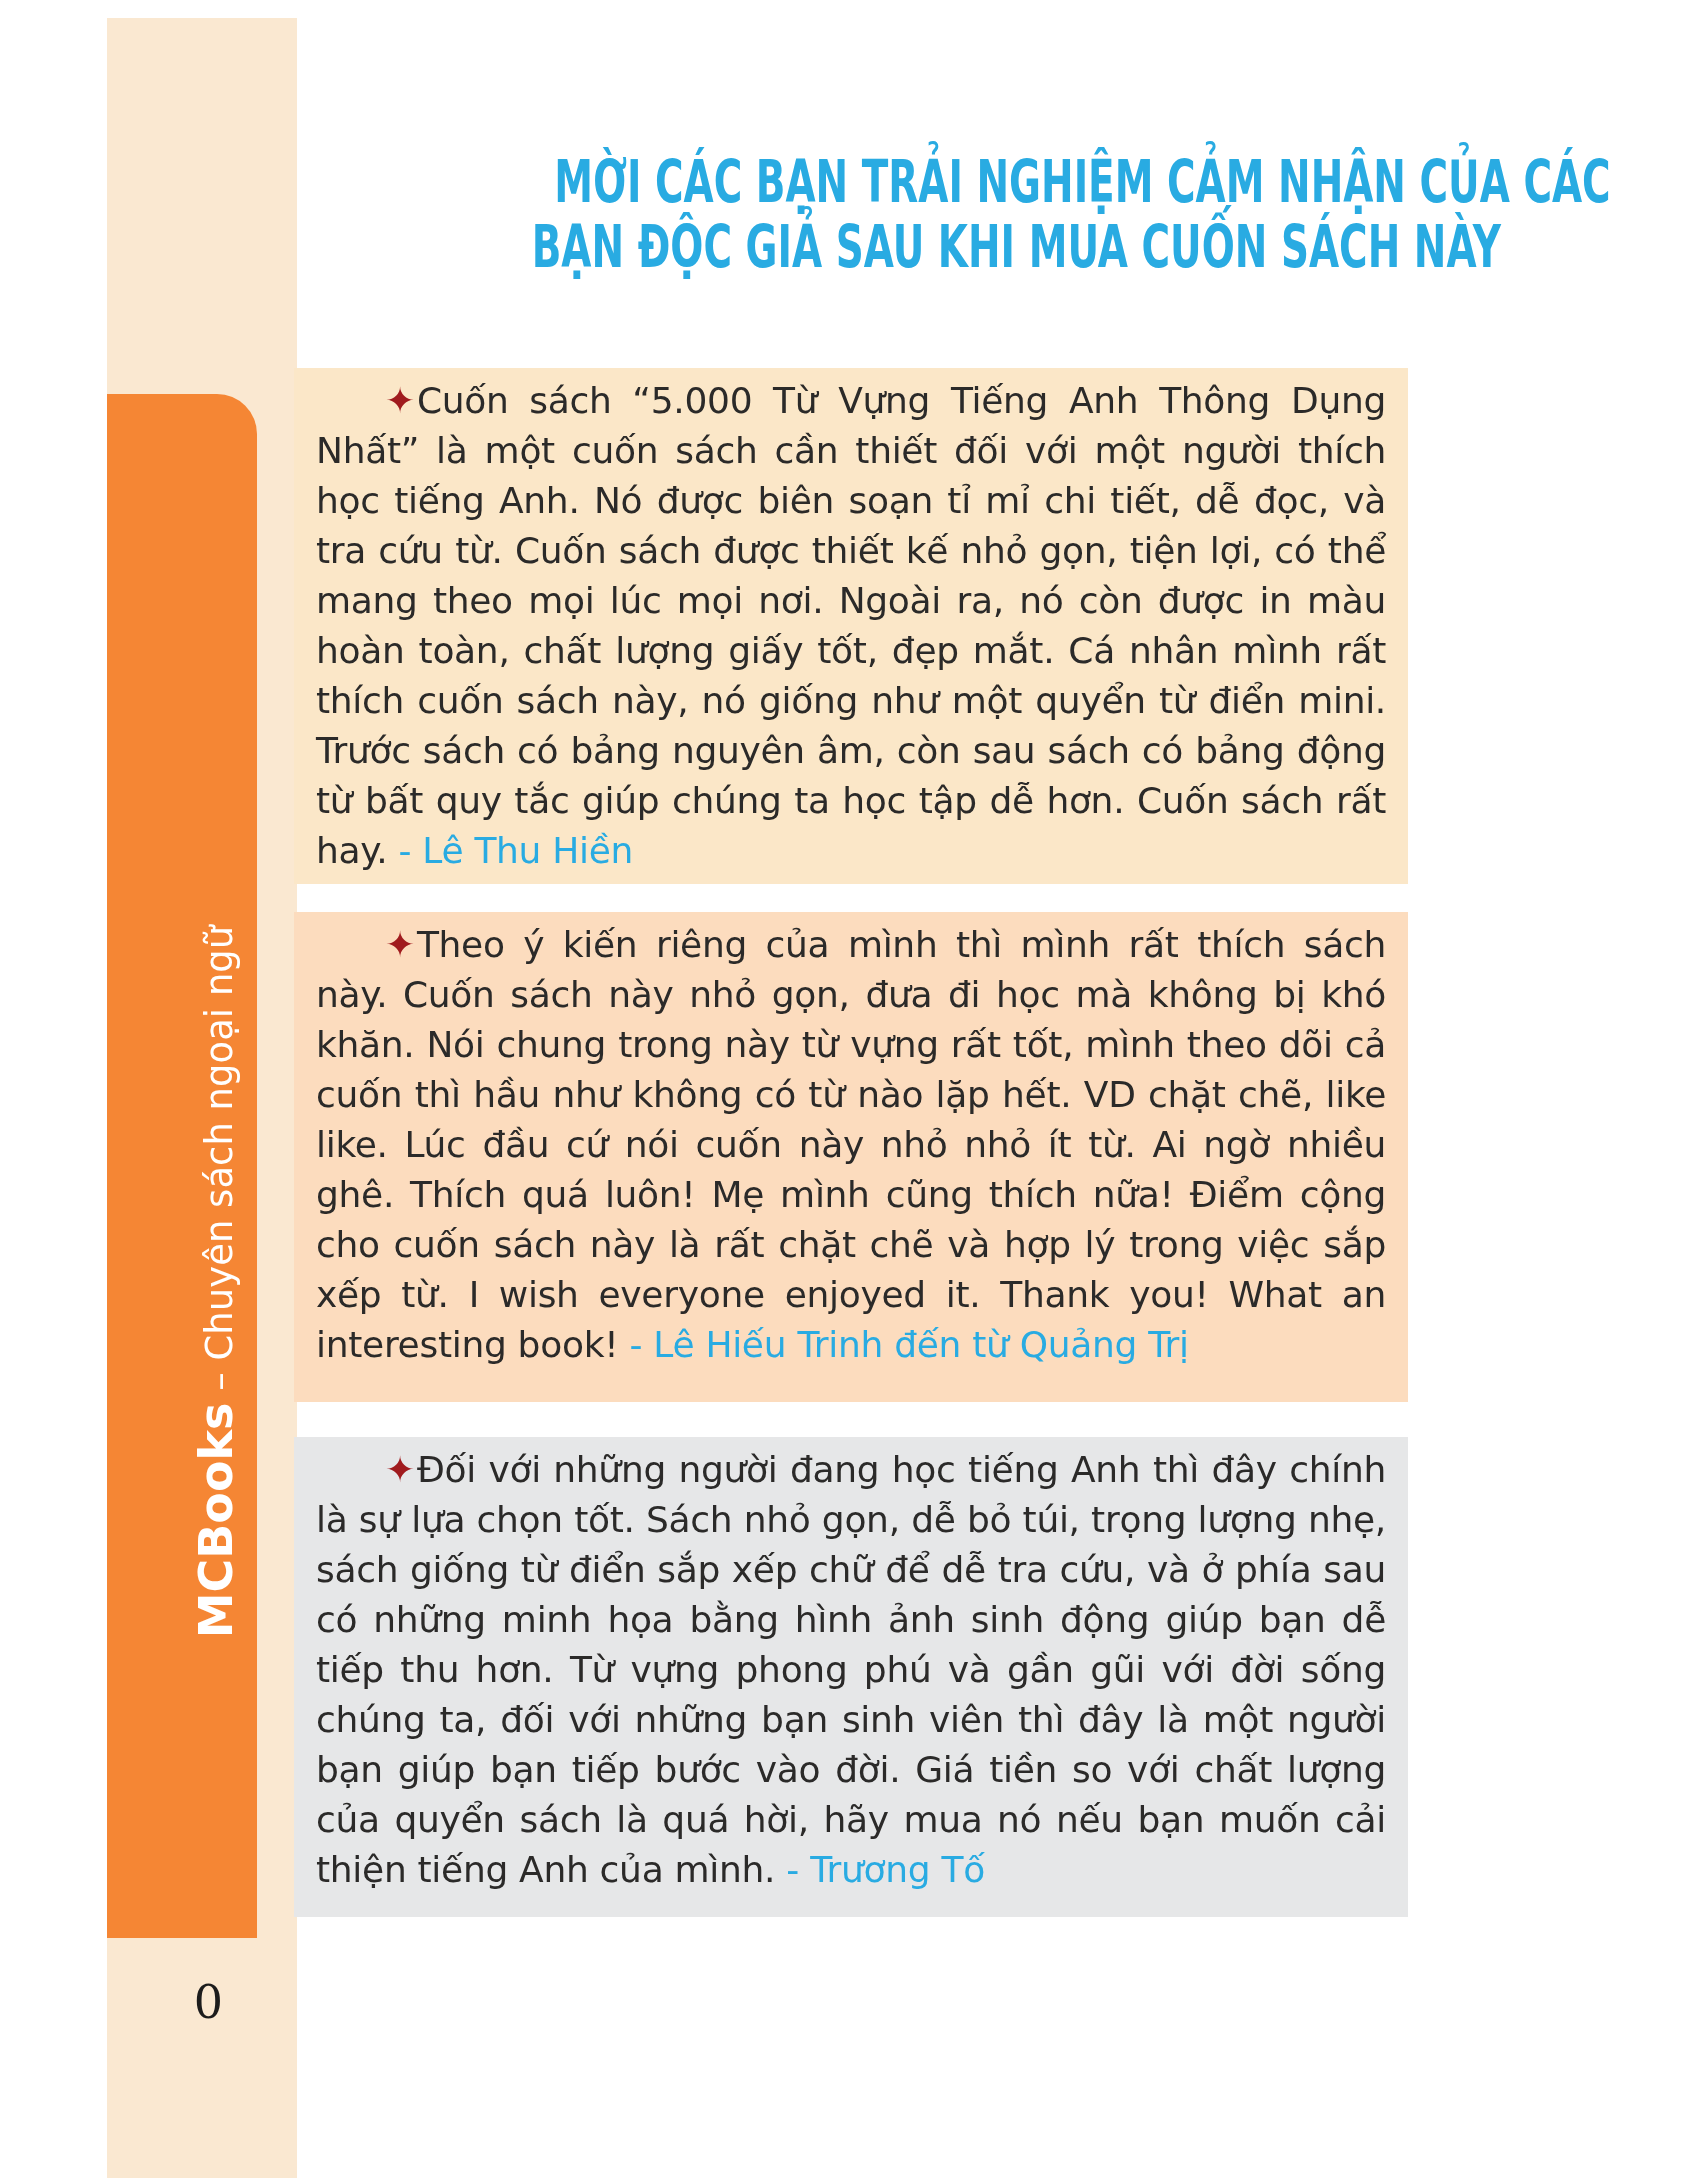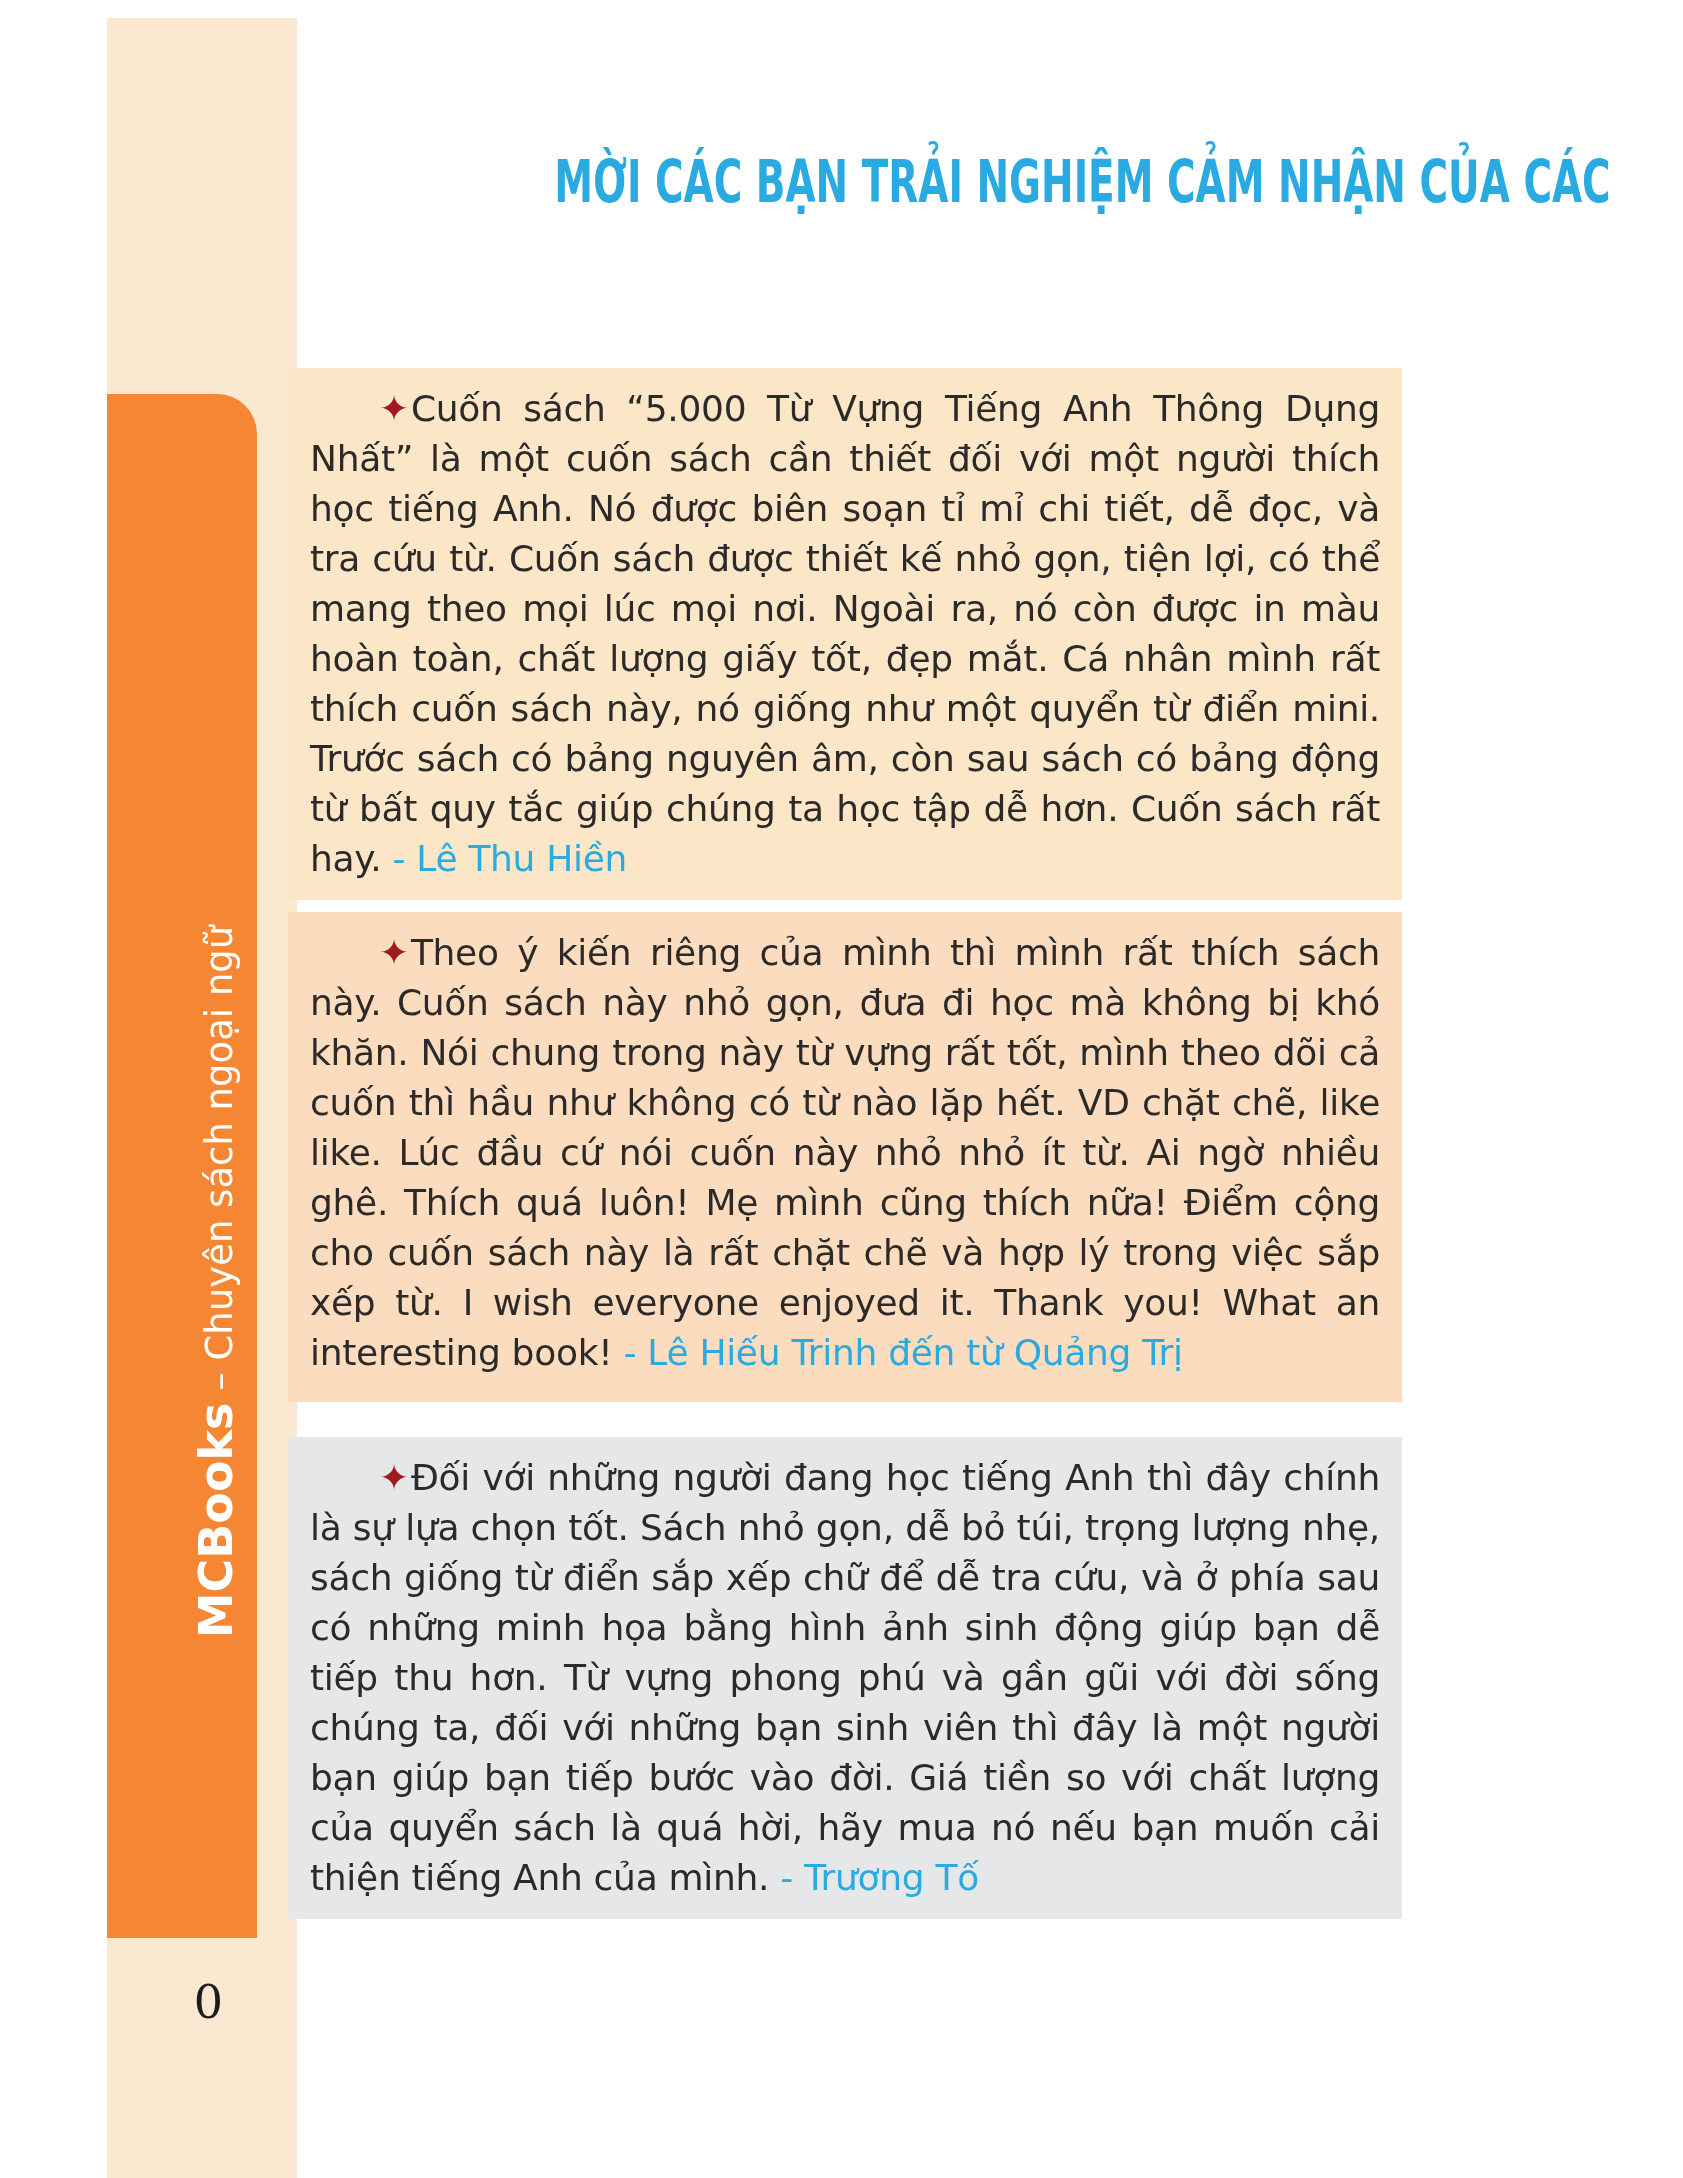--- a/index.html
+++ b/index.html
@@ -41,23 +41,23 @@
   .title-line{display:block;height:65px;line-height:65px;}
   .title-line > span{
     display:inline-block;
     font-size:59px;font-weight:bold;
     white-space:nowrap;
     transform:scaleX(0.66);
     transform-origin:50% 50%;
     letter-spacing:0px;
   }
   .testimonial{
-    position:absolute;left:288px;width:1114px;
+    position:absolute;left:294px;width:1114px;
     box-sizing:border-box;
-    padding:16px 22px;
+    padding:8px 22px;
     font-size:36px;line-height:50px;
     letter-spacing:-0.3px;
     text-align:justify;
     text-indent:69px;
     color:#2B2A29;
   }
   .t1{top:332px;min-height:493px;background:#FBE7C8;}
   .t2{top:876px;min-height:490px;background:#FCDCBE;}
   .t3{top:1401px;min-height:480px;background:#E6E7E8;}
   .star{color:#A01B1E;padding-right:2px;}
@@ -73,20 +73,21 @@
   <div class="orange-bar"></div>
 
   <div class="vertical-brand">
     <span class="brand-bold">MCBooks</span><span class="brand-rest"> – Chuyên sách ngoại ngữ</span>
   </div>
 
   <div class="page-number">0</div>
 
   <div class="title-wrap">
     <span class="title-line"><span>MỜI CÁC BẠN TRẢI NGHIỆM CẢM NHẬN CỦA CÁC</span></span>
+    <span class="title-line"><span>BẠN ĐỘC GIẢ SAU KHI MUA CUỐN SÁCH NÀY</span></span>
   </div>
 
   <p class="testimonial t1">
     <span class="star">✦</span><span>Cuốn sách “5.000 Từ Vựng Tiếng Anh Thông Dụng Nhất” là một cuốn sách cần thiết đối với một người thích học tiếng Anh. Nó được biên soạn tỉ mỉ chi tiết, dễ đọc, và tra cứu từ. Cuốn sách được thiết kế nhỏ gọn, tiện lợi, có thể mang theo mọi lúc mọi nơi. Ngoài ra, nó còn được in màu hoàn toàn, chất lượng giấy tốt, đẹp mắt. Cá nhân mình rất thích cuốn sách này, nó giống như một quyển từ điển mini. Trước sách có bảng nguyên âm, còn sau sách có bảng động từ bất quy tắc giúp chúng ta học tập dễ hơn. Cuốn sách rất hay. </span><span class="attribution">- Lê Thu Hiền</span>
   </p>
 
   <p class="testimonial t2">
     <span class="star">✦</span><span>Theo ý kiến riêng của mình thì mình rất thích sách này. Cuốn sách này nhỏ gọn, đưa đi học mà không bị khó khăn. Nói chung trong này từ vựng rất tốt, mình theo dõi cả cuốn thì hầu như không có từ nào lặp hết. VD chặt chẽ, like like. Lúc đầu cứ nói cuốn này nhỏ nhỏ ít từ. Ai ngờ nhiều ghê. Thích quá luôn! Mẹ mình cũng thích nữa! Điểm cộng cho cuốn sách này là rất chặt chẽ và hợp lý trong việc sắp xếp từ. I wish everyone enjoyed it. Thank you! What an interesting book! </span><span class="attribution">- Lê Hiếu Trinh đến từ Quảng Trị</span>
   </p>
 

